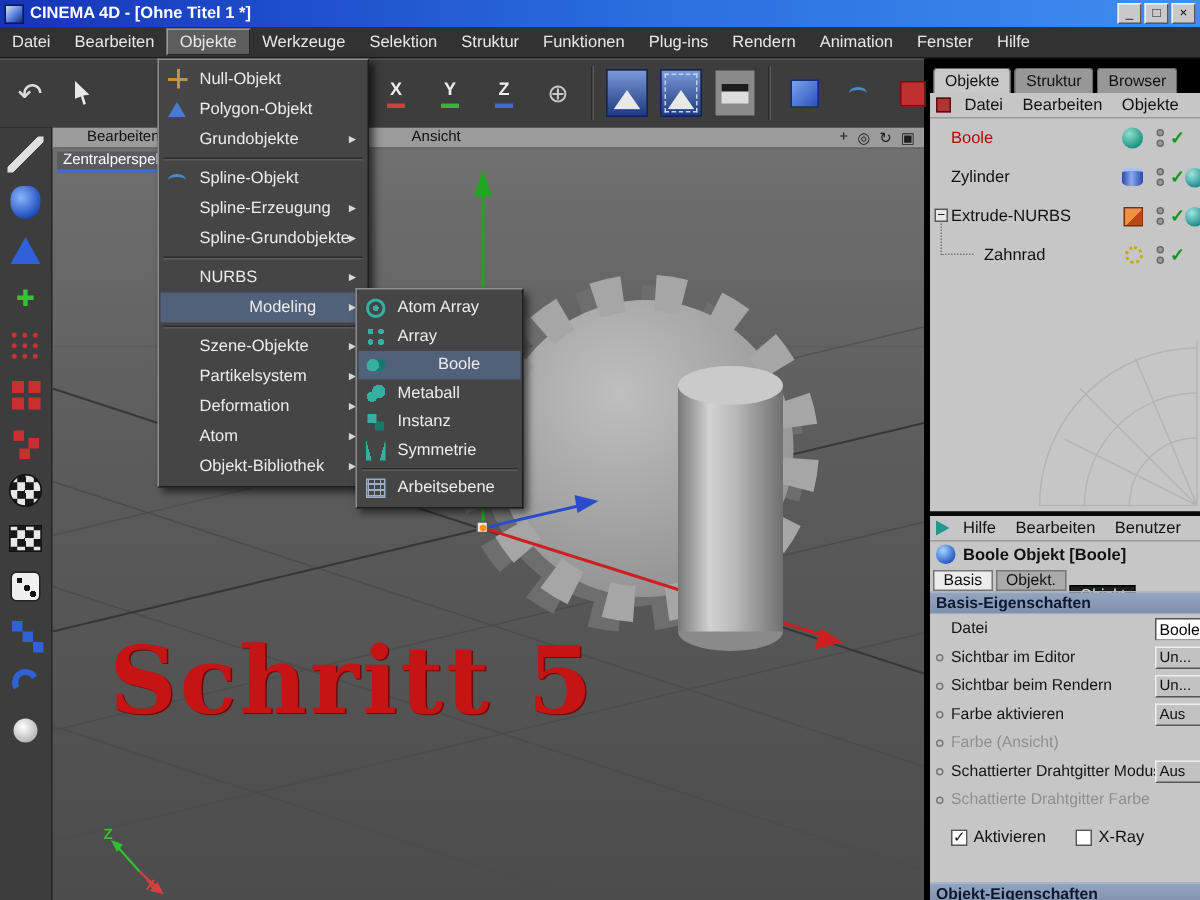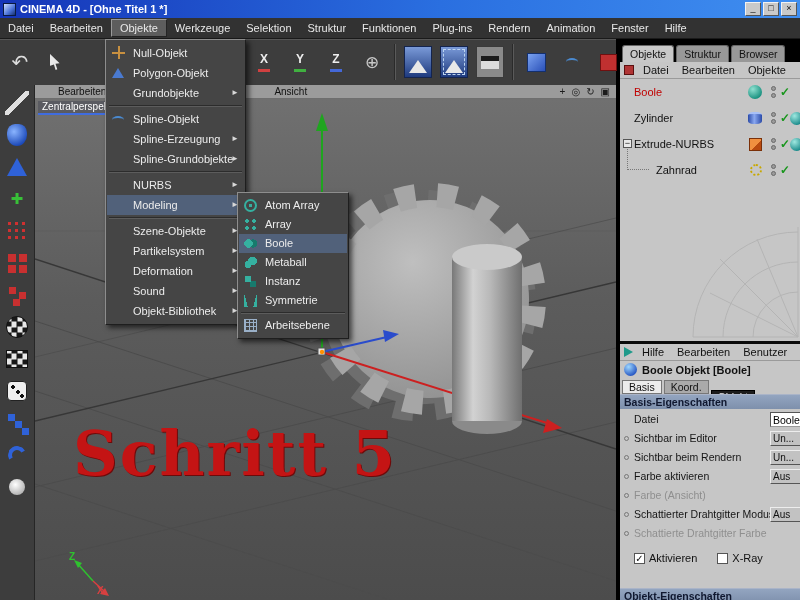--- a/index.html
+++ b/index.html
@@ -164,21 +164,21 @@
   .cb { width:11px; height:11px; background:#fff; border:1px solid #555; margin-right:4px;
     font-size:10px; line-height:10px; text-align:center; color:#111; }
   .cb-gap { width:20px; }
   
   .menu { position:absolute; background:#454545; border:1px solid; border-color:#8d8d8d #1e1e1e #1e1e1e #8d8d8d;
     box-shadow:3px 3px 5px rgba(0,0,0,.6); padding:3px 1px; z-index:100; }
   .dd-objekte { left:105px; top:39px; width:141px; }
   .dd-modeling { left:237px; top:192px; width:112px; }
   .mi { position:relative; height:20px; line-height:20px; padding-left:26px; color:#ececec; font-size:11px; white-space:nowrap; }
   .dd-modeling .mi { height:19px; line-height:19px; }
-  .mi.hl { background:#51617a; }
+  .mi.hl { background:#51617a;text-align:center; }
   .mi-arrow { position:absolute; right:5px; top:0; font-size:8px; color:#d8d8d8; }
   .msep { height:2px; margin:2px 2px; border-top:1px solid #2c2c2c; border-bottom:1px solid #5c5c5c; }
   .mic { position:absolute; left:5px; top:3px; width:13px; height:13px; }
   .ic-null { background:linear-gradient(#c89040,#c89040) 5.5px 0/2px 13px no-repeat,
              linear-gradient(#c89040,#c89040) 0 5.5px/13px 2px no-repeat; }
   .ic-poly { width:0; height:0; border-left:6px solid transparent; border-right:6px solid transparent;
              border-bottom:10px solid #4a7ad0; top:5px; }
   .ic-spline { width:12px; height:8px; border-top:2px solid #4a8ad0; border-radius:60% 60% 0 0; top:7px; }
   .ic-array { background:
       radial-gradient(circle 2px at 3px 3px,#35b0a0 99%,transparent),
@@ -489,21 +489,21 @@
         <span>Hilfe</span>
         <span>Bearbeiten</span>
         <span>Benutzer</span>
       </div>
       <div class="am-title">
         <div class="am-title-icon"></div>
         <span>Boole Objekt [Boole]</span>
       </div>
       <div class="am-tabs">
         <span class="am-tab active">Basis</span>
-        <span class="am-tab">Koord.</span>
+        <span class="am-tab">Objekt.</span>
         <span class="am-tab dark">Objekt</span>
       </div>
       <div class="am-header hdr-1">Basis-Eigenschaften</div>
 
       <div class="am-row" style="top:66px">
         <span class="am-label">Datei</span>
         <input class="am-input" value="Boole" style="">
       </div>
       <div class="am-row" style="top:85px">
         <div class="bullet"></div>
@@ -588,21 +588,21 @@
     </div>
     <div class="mi">
       <span>Partikelsystem</span>
       <span class="mi-arrow">►</span>
     </div>
     <div class="mi">
       <span>Deformation</span>
       <span class="mi-arrow">►</span>
     </div>
     <div class="mi">
-      <span>Sound</span>
+      <span>Atom</span>
       <span class="mi-arrow">►</span>
     </div>
     <div class="mi">
       <span>Objekt-Bibliothek</span>
       <span class="mi-arrow">►</span>
     </div>
   </div>
 
   <div class="menu dd-modeling">
     <div class="mi">

